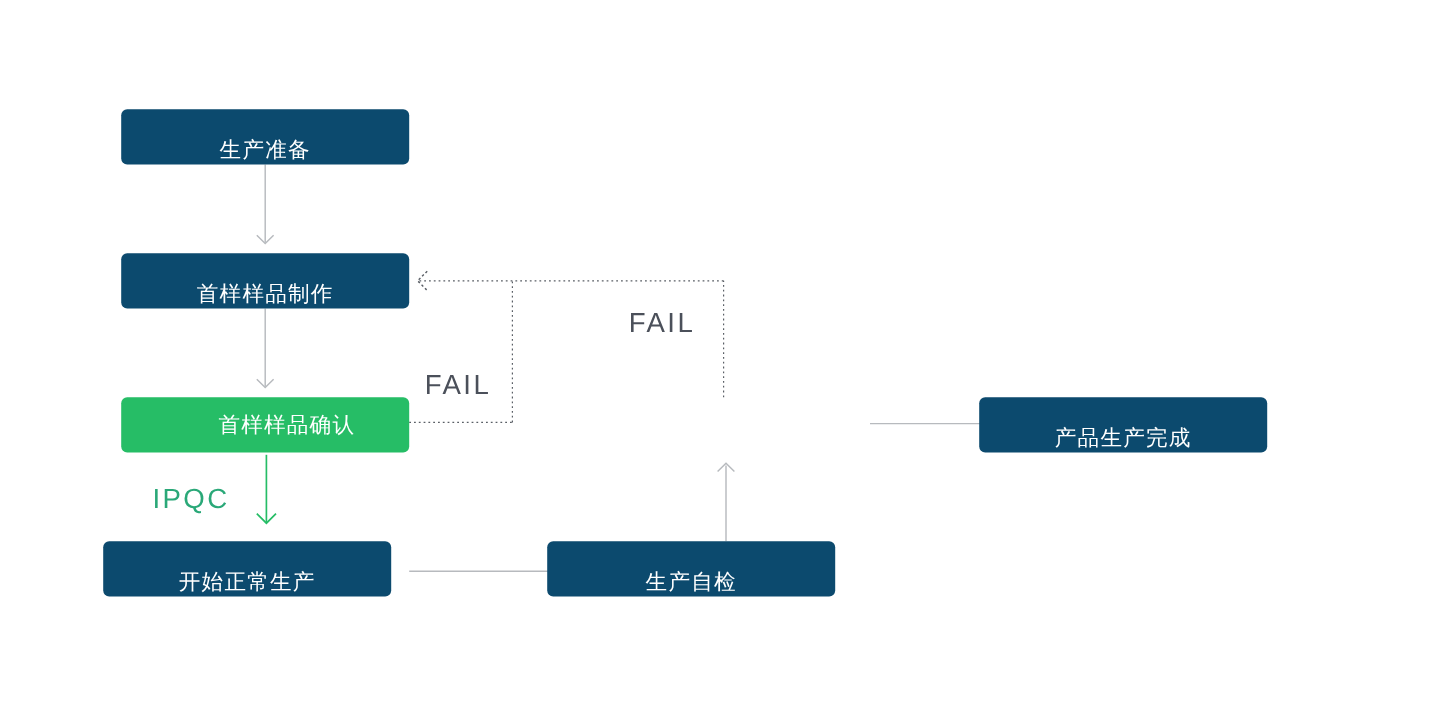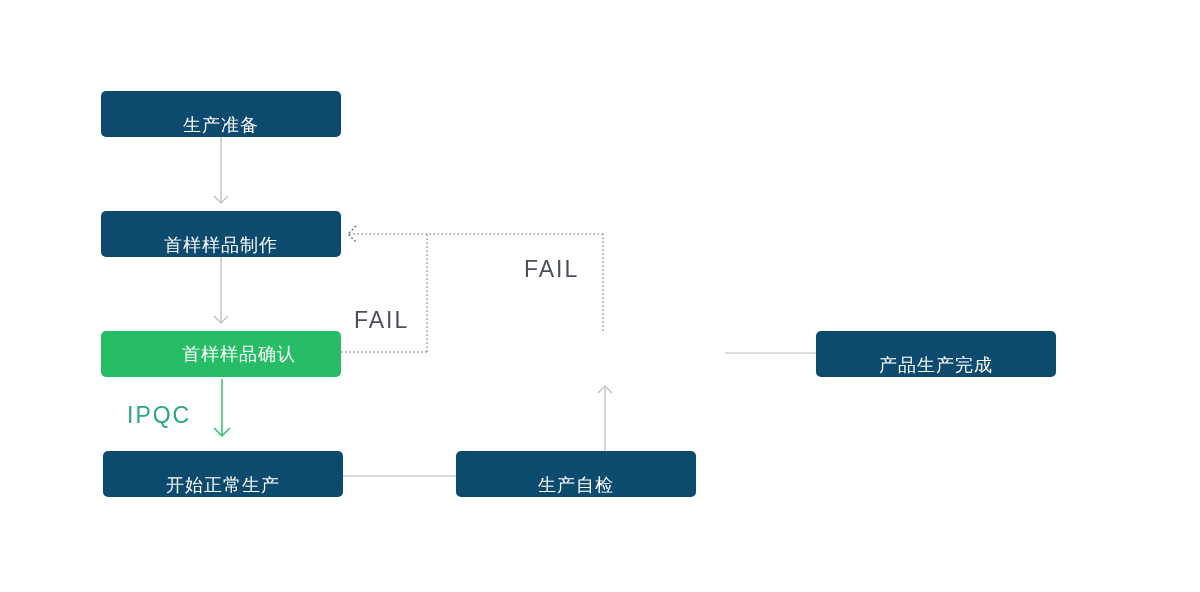--- a/index.html
+++ b/index.html
@@ -33,21 +33,21 @@
     font-size: 18px;
     letter-spacing: 1px;
     box-sizing: border-box;
   }
   .node--dark  { background: #0c4a6e; align-items: flex-end; }
   .node--green { background: #26bd66; }
 
   .node-prep            { left: 101px; top: 91px;  }
   .node-sample-make     { left: 101px; top: 211px; }
   .node-sample-confirm  { left: 101px; top: 331px; padding-left: 36px; }
-  .node-start-production{ left: 103px; top: 451px; font-family: Liberation Serif, serif; }
+  .node-start-production{ left: 86px; top: 451px; font-family: Liberation Serif, serif; }
   .node-ipqc            { left: 485px; top: 331px; }
   .node-self-check      { left: 456px; top: 451px; }
   .node-complete        { left: 816px; top: 331px; }
 
   .edge-label {
     position: absolute;
     font-size: 23px;
     letter-spacing: 2px;
     color: #4b505a;
   }

